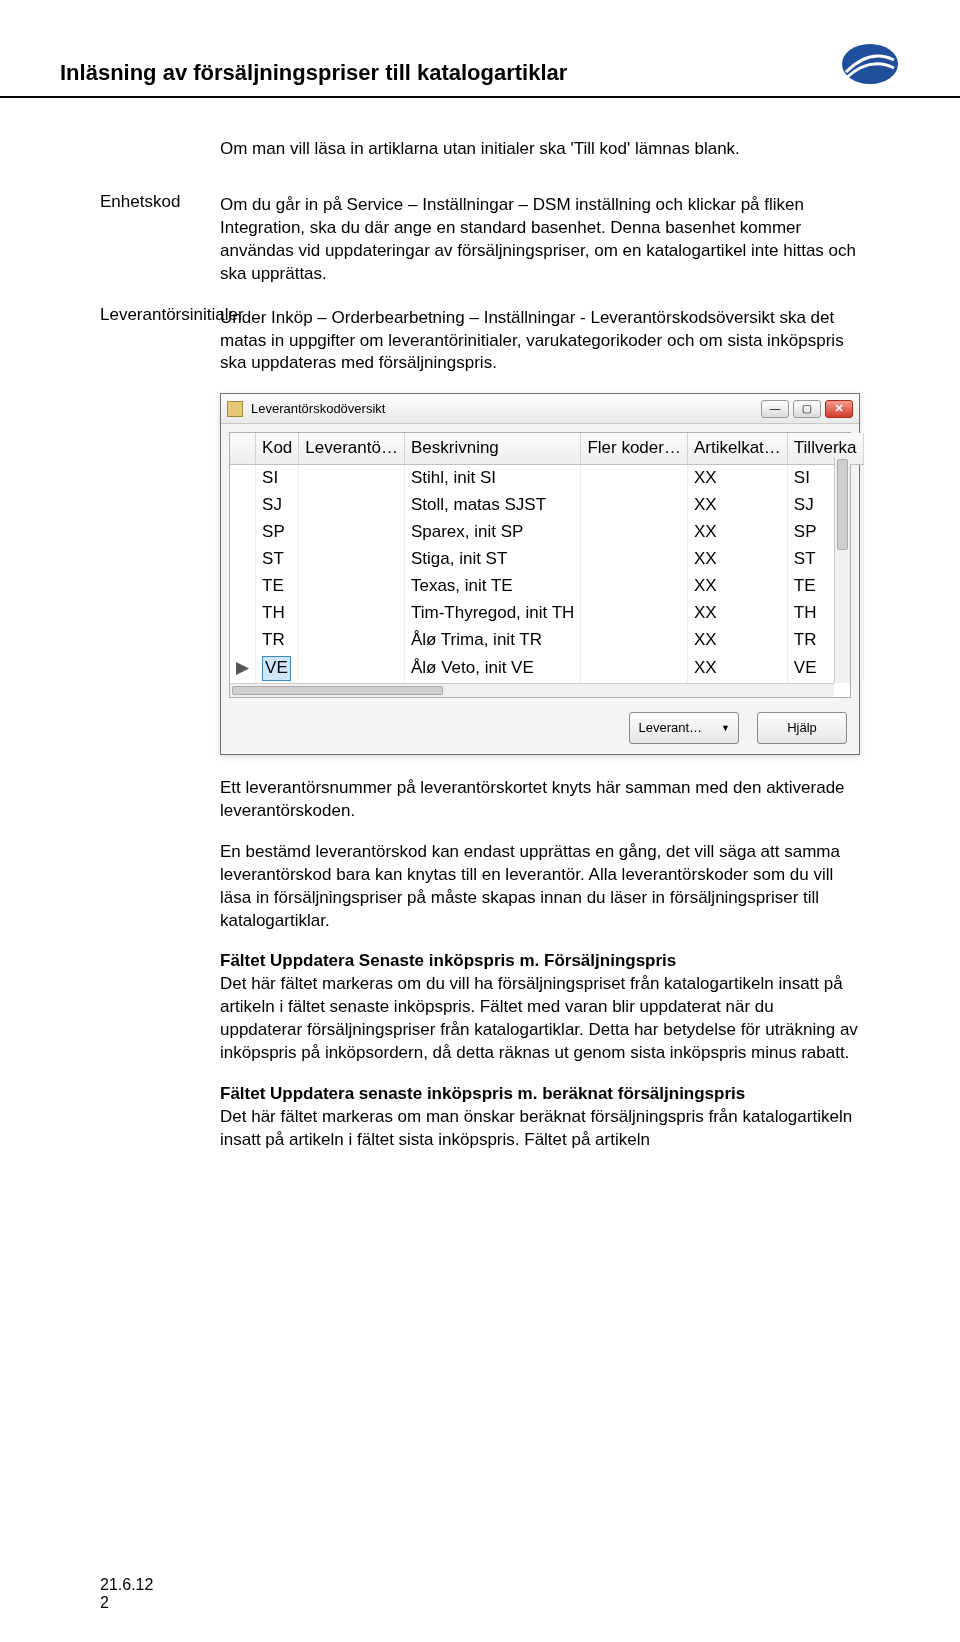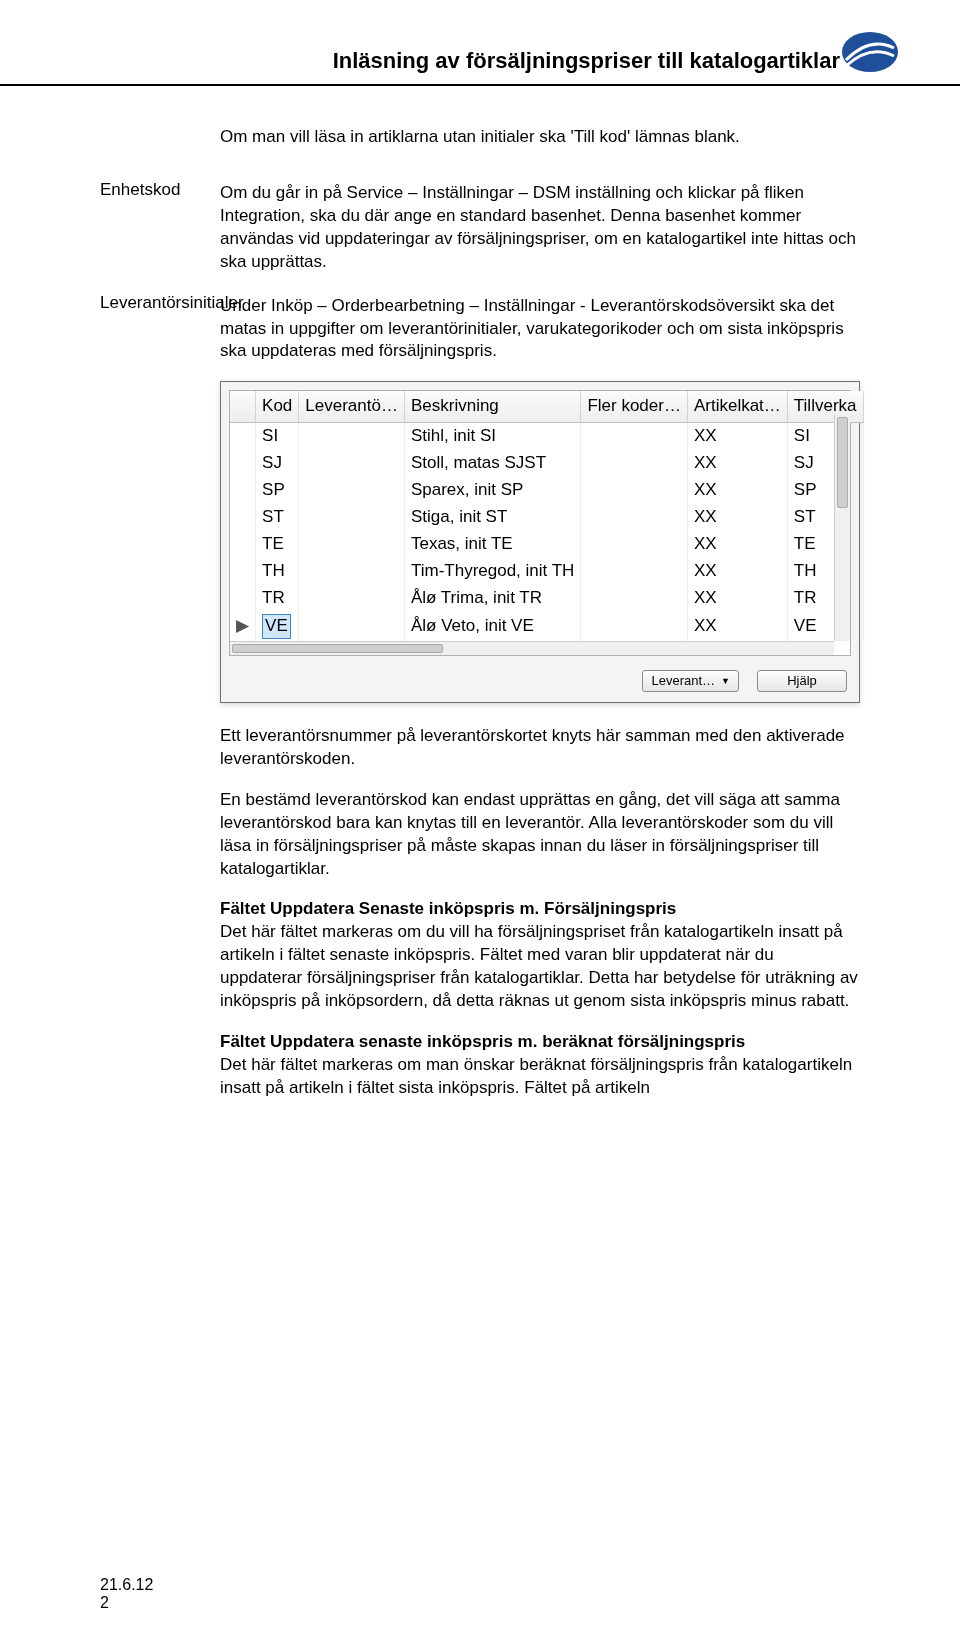--- a/index.html
+++ b/index.html
@@ -5,24 +5,24 @@
   * { box-sizing: border-box; margin: 0; padding: 0; }
   body {
     width: 960px;
     height: 1642px;
     background: #fff;
     font-family: Arial, Helvetica, sans-serif;
     color: #000;
     position: relative;
   }
   .header {
-    padding: 30px 60px 10px 60px;
+    padding: 42px 60px 10px 60px;
     border-bottom: 2px solid #000;
     display: flex;
-    justify-content: flex-end;
+    justify-content: space-between;
     align-items: flex-end;
   }
   .header-title {
     font-size: 22px;
     font-weight: bold;
   }
   .logo {
     width: 60px;
     height: 44px;
     position: relative;
@@ -141,28 +141,28 @@
   }
   .hscroll .thumb {
     position:absolute; top:2px; bottom:2px; left:2px; width:35%;
     background:#cfcfcf; border:1px solid #aaa; border-radius:2px;
   }
   .btnrow {
     display:flex; justify-content:flex-end; gap: 18px;
     padding: 6px 12px 10px 12px;
   }
   .uibtn {
-    min-width: 90px; height: 22px;
+    min-width: 90px; height: 32px;
     background: linear-gradient(#fefefe,#e5e5e5);
     border: 1px solid #8a8a8a;
     border-radius: 3px;
     display:flex; align-items:center; justify-content:center;
     font-size: 13px;
     padding: 0 8px;
-    gap: 6px;
+    gap: 19px;
   }
   .uibtn .dd { font-size: 9px; }
   .footer {
     position: absolute;
     bottom: 30px; left: 0; right: 0;
     display: flex; justify-content: space-between;
     padding: 0 100px;
     font-size: 16px;
     flex-direction: column;
   }
@@ -193,20 +193,27 @@
   </div>
 
   <div style="margin-top:10px;">
     <p class="section-heading">Leverantörsinitialer</p>
     <div class="section-body">
       <p>Under Inköp – Orderbearbetning – Inställningar - Leverantörskodsöversikt ska det matas in uppgifter om leverantörinitialer, varukategorikoder och om sista inköpspris ska uppdateras med försäljningspris.</p>
     </div>
   </div>
 
   <div class="win">
+    <div class="titlebar">
+      <div class="titlebar-icon"></div>
+      <div class="titlebar-title">Leverantörskodöversikt</div>
+      <div class="winbtn">—</div>
+      <div class="winbtn">▢</div>
+      <div class="winbtn close">✕</div>
+    </div>
     <div class="gridwrap">
       <table class="grid">
         <thead>
           <tr>
             <th></th>
             <th>Kod</th>
             <th>Leverantö…</th>
             <th style="width:230px">Beskrivning</th>
             <th>Fler koder…</th>
             <th>Artikelkat…</th>

